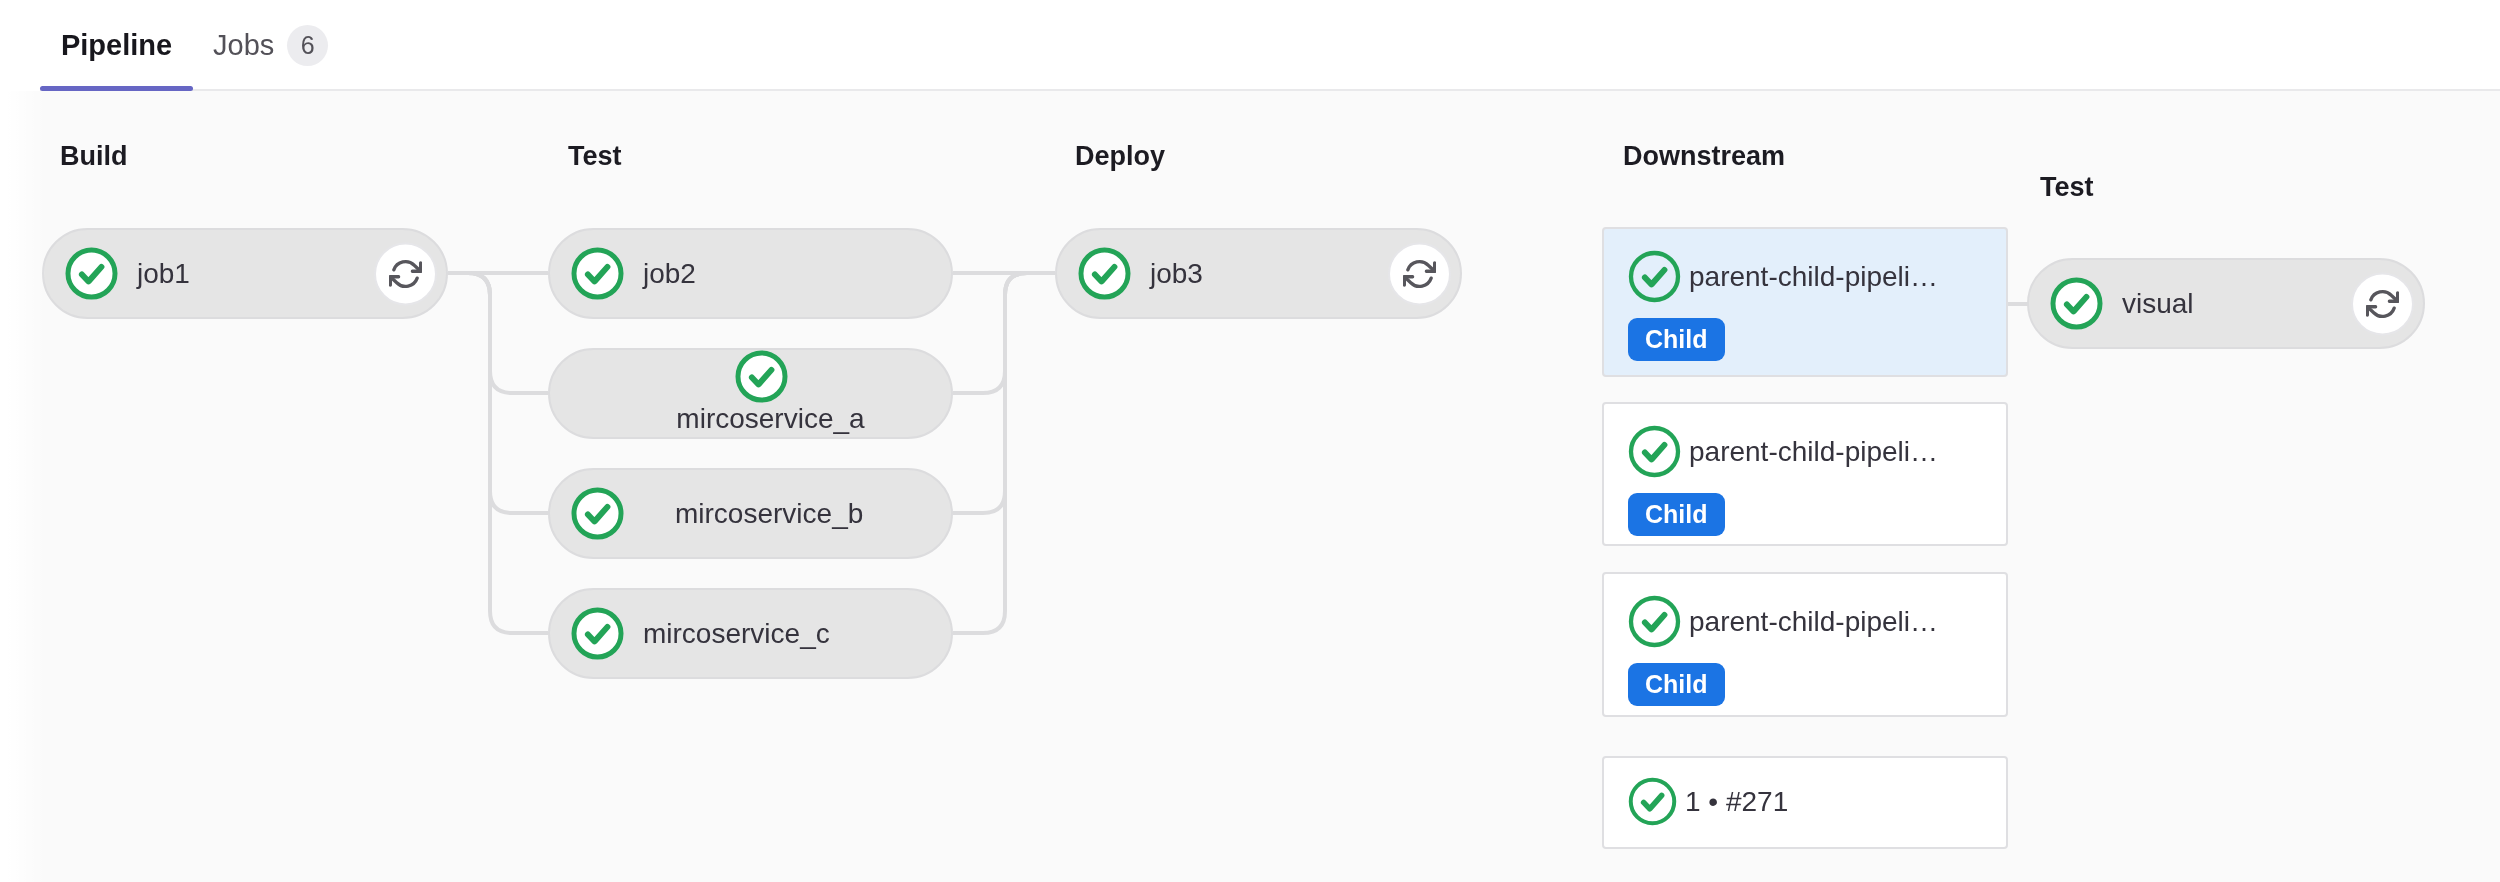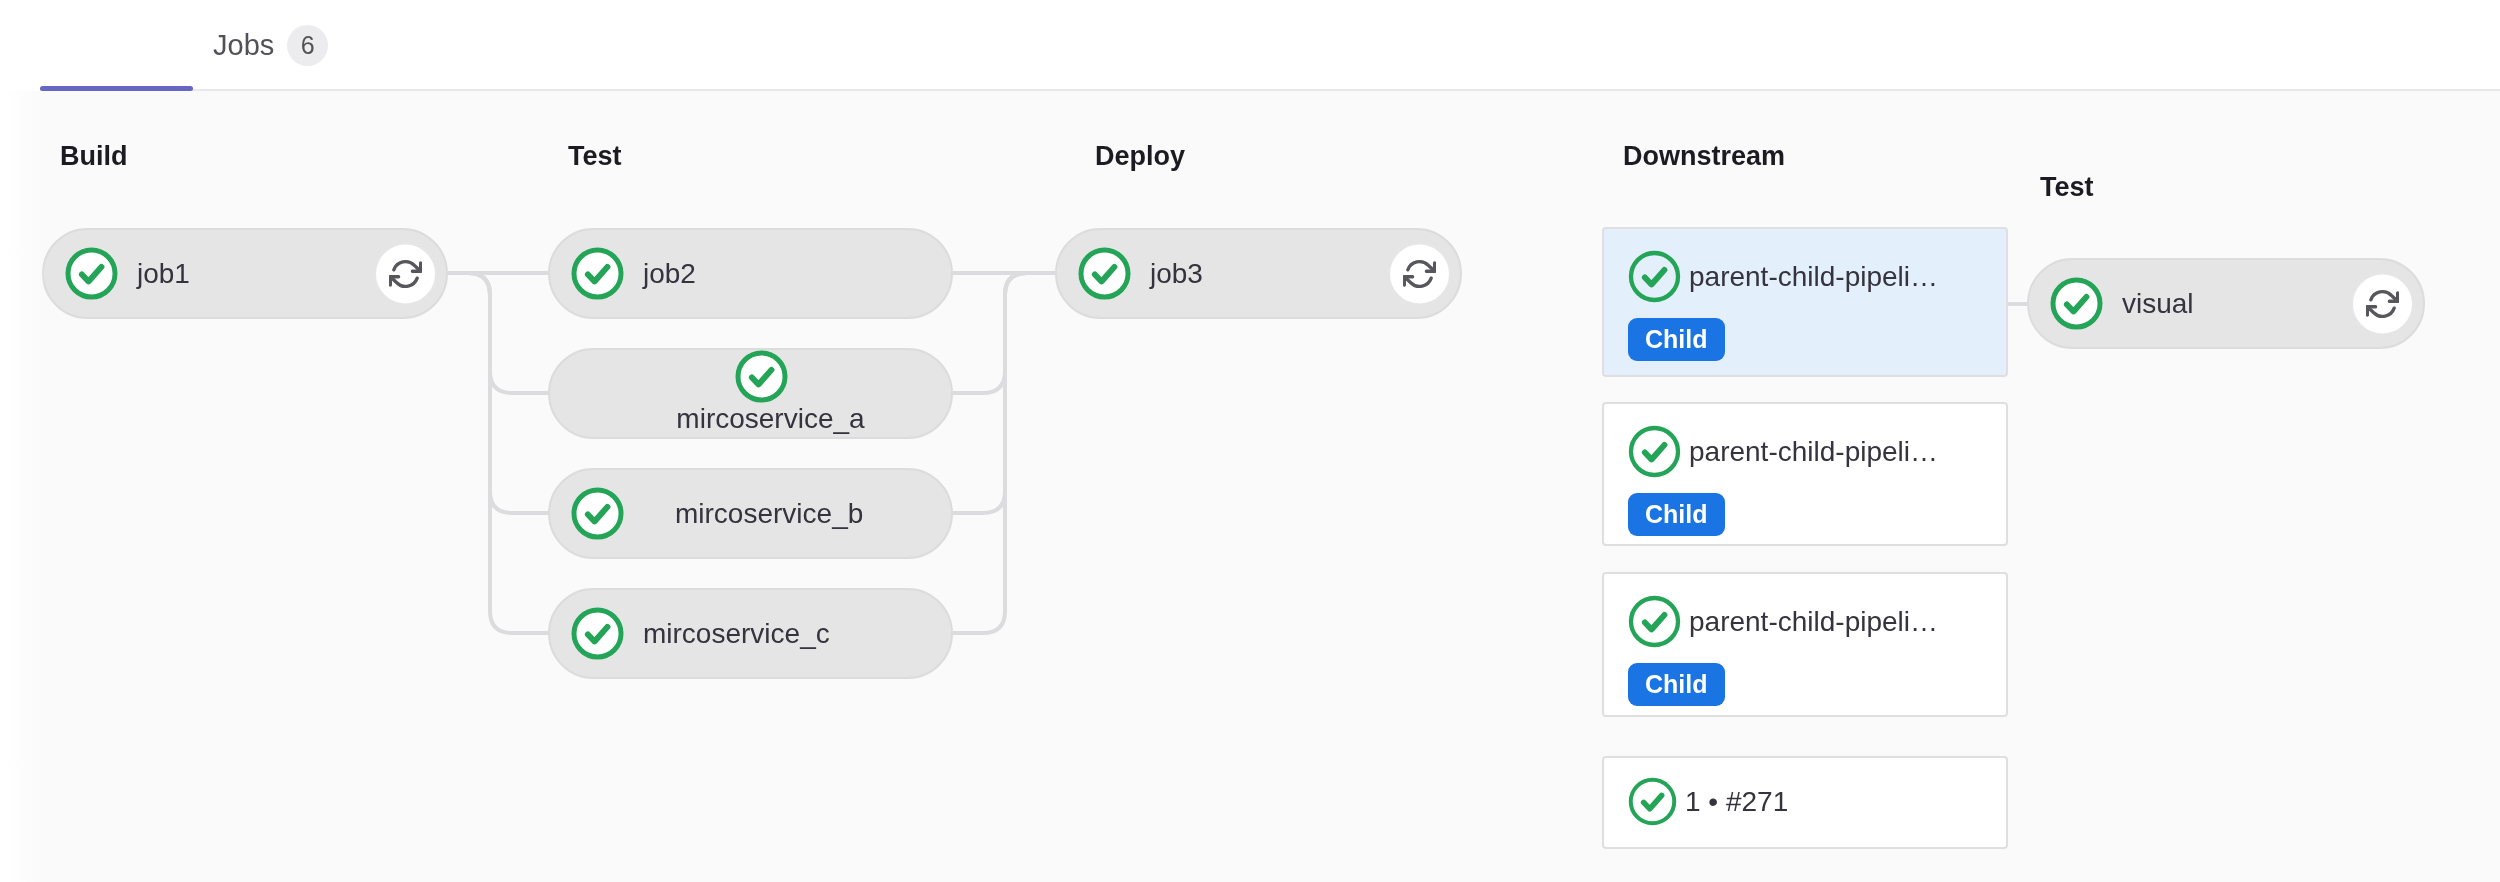--- a/index.html
+++ b/index.html
@@ -167,20 +167,23 @@
 </style>
 </head>
 <body>
 
 <div class="canvas">
 
   <div class="content-bg"></div>
 
   <div class="tabbar">
     <div class="tabs-divider"></div>
+    <div class="tab tab-pipeline">
+      <span class="tab-label">Pipeline</span>
+    </div>
     <div class="tab-active-indicator"></div>
     <div class="tab tab-jobs">
       <span class="tab-label">Jobs</span>
       <span class="count-badge">6</span>
     </div>
   </div>
 
   <svg class="connectors" width="2500" height="882">
     <path d="M448 273 H548"></path>
     <path d="M448 273 H468 Q490 273 490 295 V371 Q490 393 512 393 H548"></path>
@@ -188,21 +191,21 @@
     <path d="M448 273 H468 Q490 273 490 295 V611 Q490 633 512 633 H548"></path>
     <path d="M953 273 H1055"></path>
     <path d="M953 393 H983 Q1005 393 1005 371 V295 Q1005 273 1027 273 H1055"></path>
     <path d="M953 513 H983 Q1005 513 1005 491 V295 Q1005 273 1027 273 H1055"></path>
     <path d="M953 633 H983 Q1005 633 1005 611 V295 Q1005 273 1027 273 H1055"></path>
     <path d="M2006 304 H2028"></path>
   </svg>
 
   <div class="stage-header" style="left:60px; top:141px;">Build</div>
   <div class="stage-header" style="left:568px; top:141px;">Test</div>
-  <div class="stage-header" style="left:1075px; top:141px;margin-left:20px;">Deploy</div>
+  <div class="stage-header" style="left:1075px; top:141px;">Deploy</div>
   <div class="stage-header" style="left:1623px; top:141px;">Downstream</div>
   <div class="stage-header" style="left:2040px; top:172px;">Test</div>
 
   <div class="pill" style="left:42px; top:228px; width:406px;">
     <svg class="status-svg" viewBox="0 0 16 16">
       <circle cx="8" cy="8" r="7.1" fill="#fff" stroke="#23a457" stroke-width="1.5"></circle>
       <path d="M5.1 8.3l2 2.1 3.9-4.4" fill="none" stroke="#23a457" stroke-width="1.8" stroke-linecap="round" stroke-linejoin="round"></path>
     </svg>
     <span class="job-label">job1</span>
     <span class="retry">

